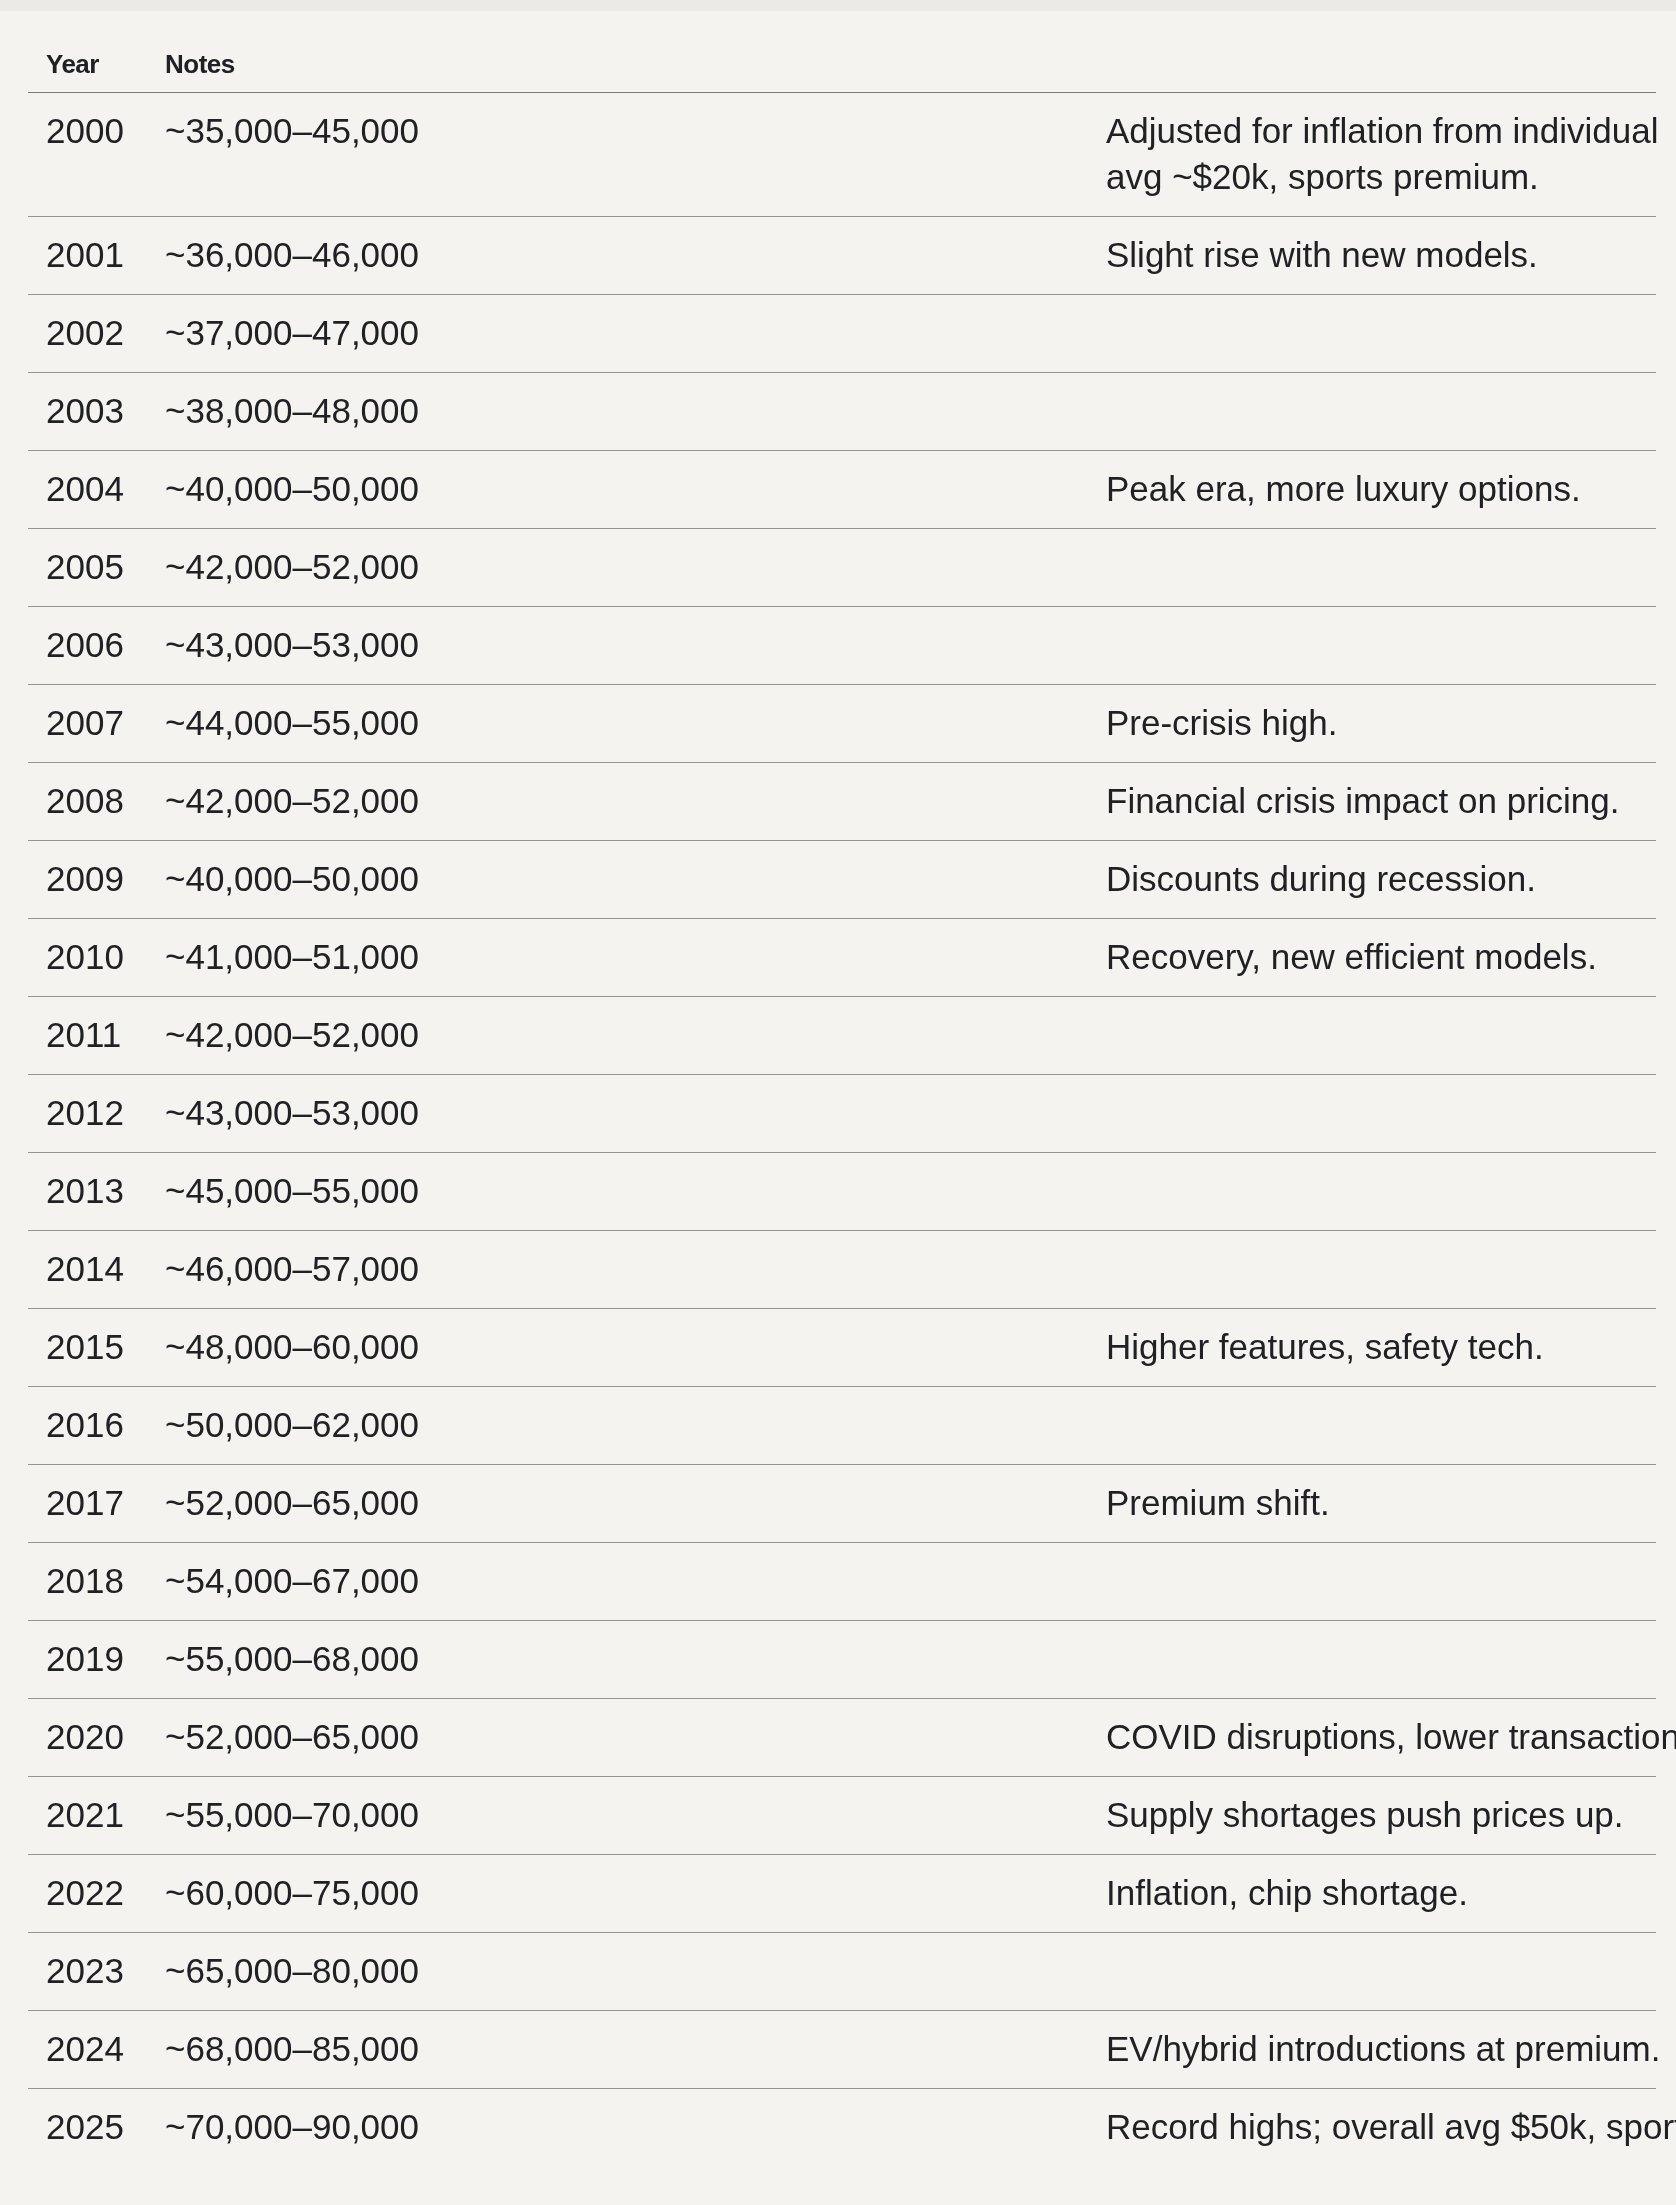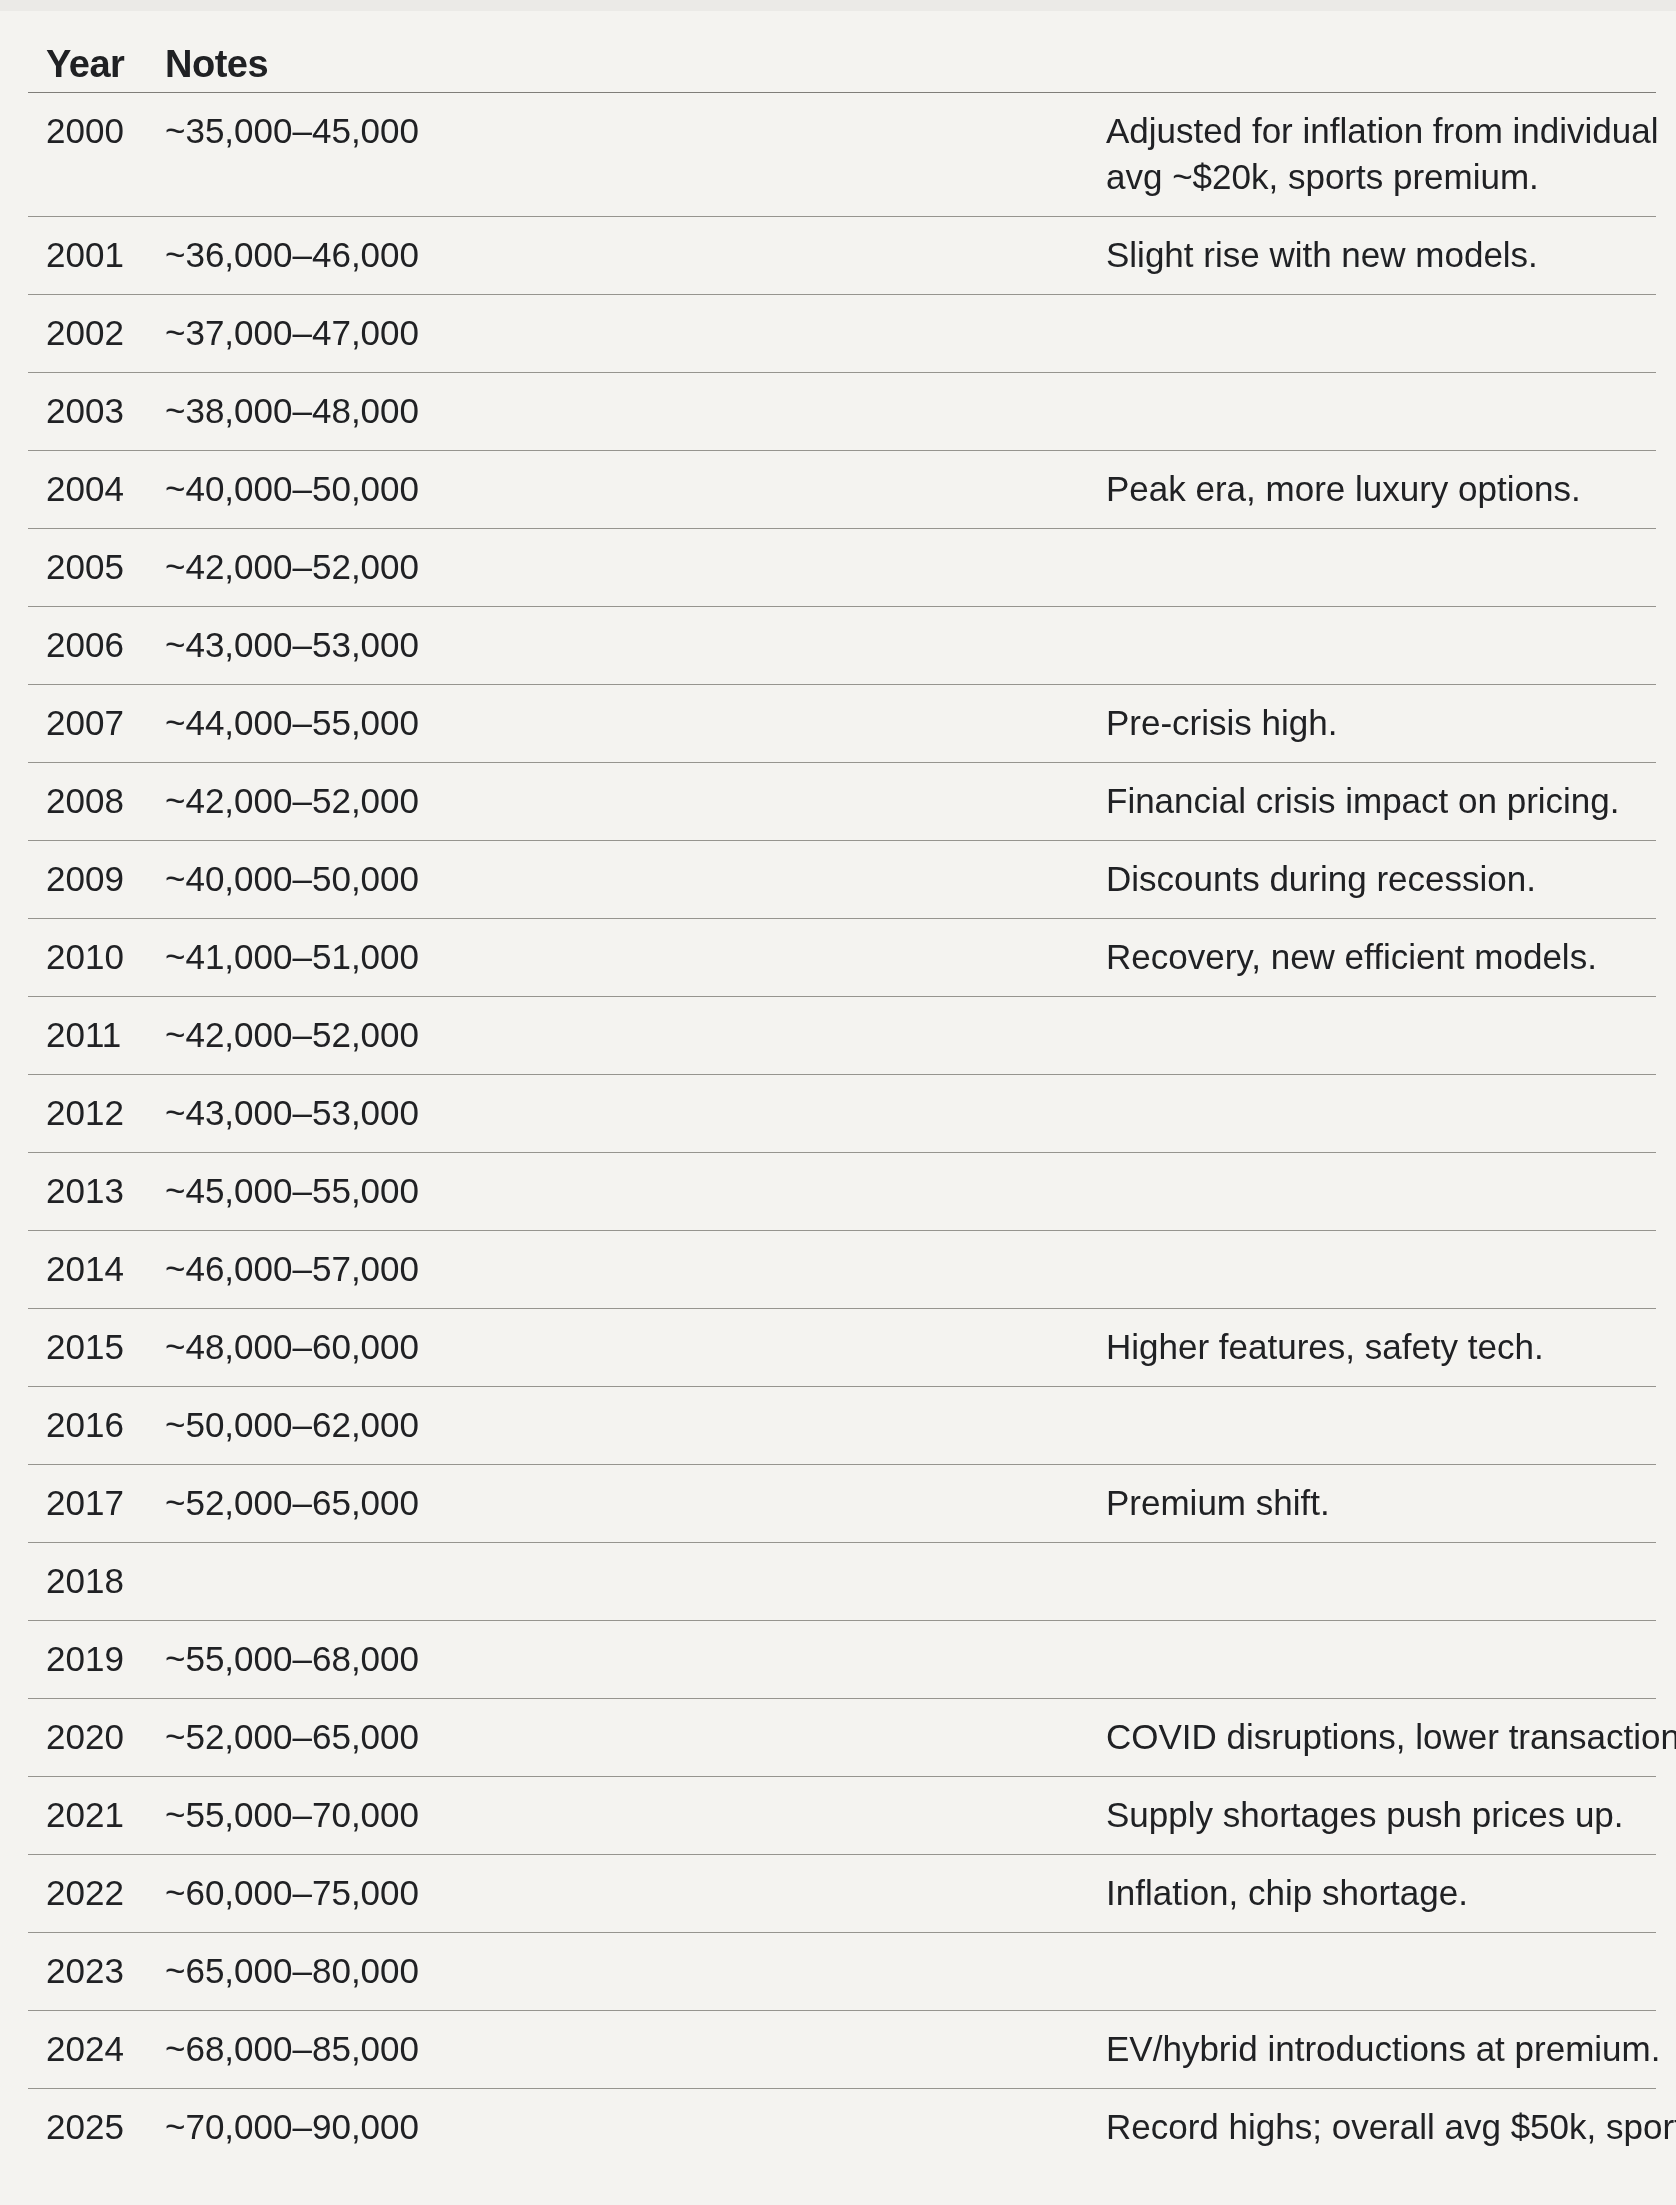--- a/index.html
+++ b/index.html
@@ -39,21 +39,21 @@
     padding-bottom: 0;
   }
   .cell {
     line-height: 46px;
     font-size: 35px;
     white-space: pre;
     overflow: visible;
   }
   .cell.col-year { padding-left: 18px; }
   .row.header .cell {
-    font-size: 38px;
+    font-size: 26px;
     font-weight: bold;
     letter-spacing: -0.5px;
     line-height: 40px;
   }
 </style>
 </head>
 <body>
 
 <div class="top-band"></div>
 
@@ -167,20 +167,21 @@
   </div>
 
   <div class="row">
     <div class="cell col-year">2017</div>
     <div class="cell col-price">~52,000–65,000</div>
     <div class="cell col-note">Premium shift.</div>
   </div>
 
   <div class="row">
     <div class="cell col-year">2018</div>
+    <div class="cell col-price">~54,000–67,000</div>
     <div class="cell col-note"></div>
   </div>
 
   <div class="row">
     <div class="cell col-year">2019</div>
     <div class="cell col-price">~55,000–68,000</div>
   </div>
 
   <div class="row">
     <div class="cell col-year">2020</div>

